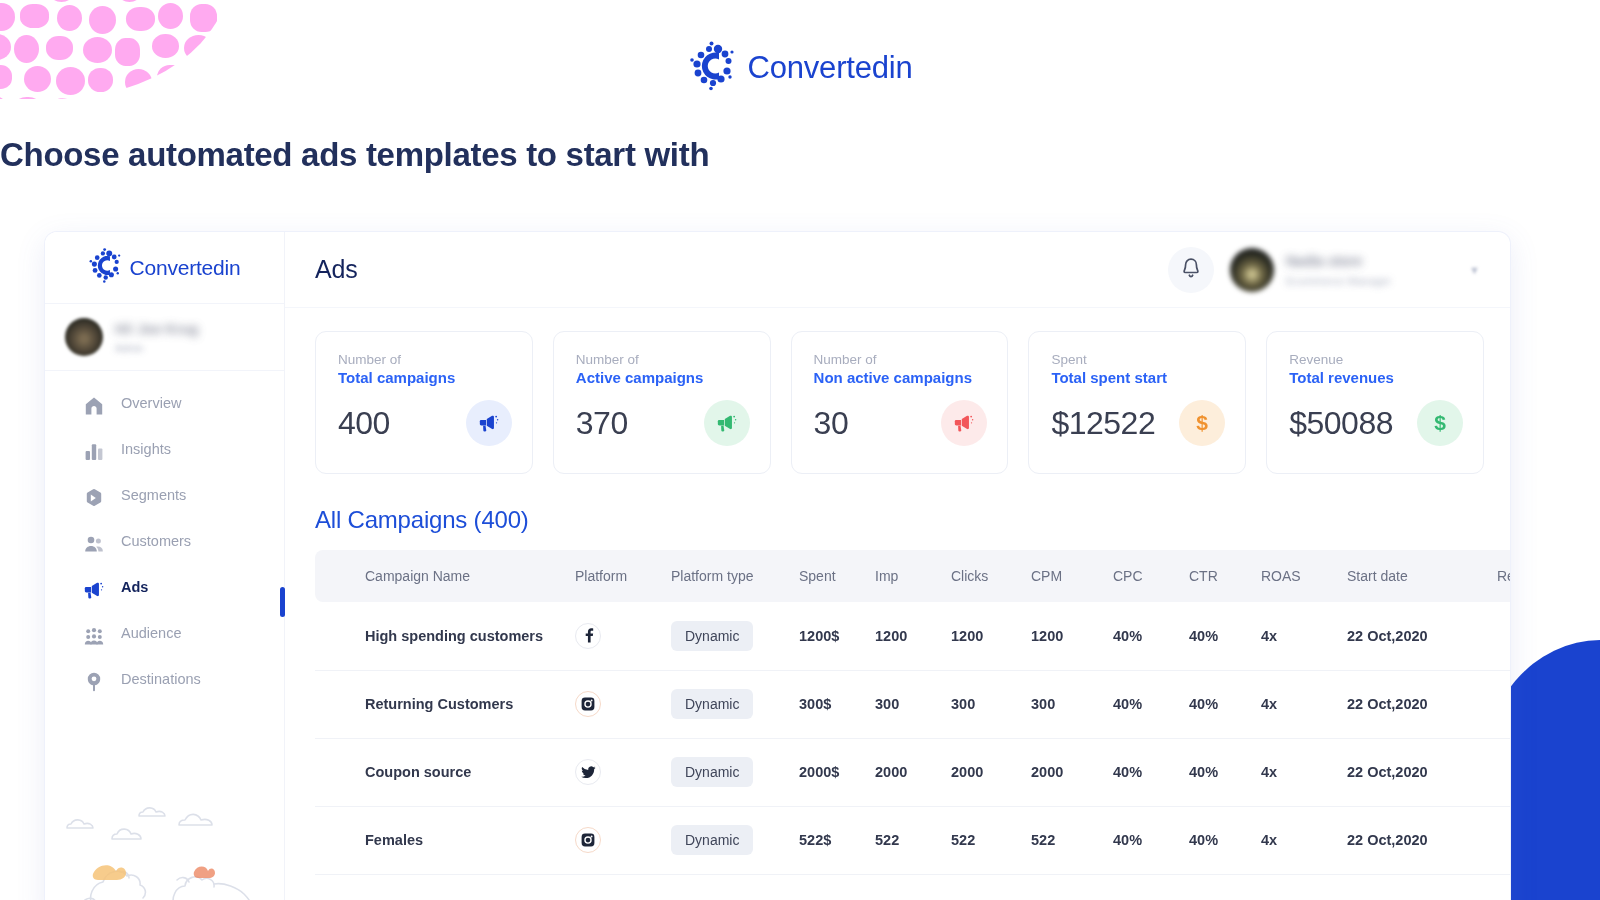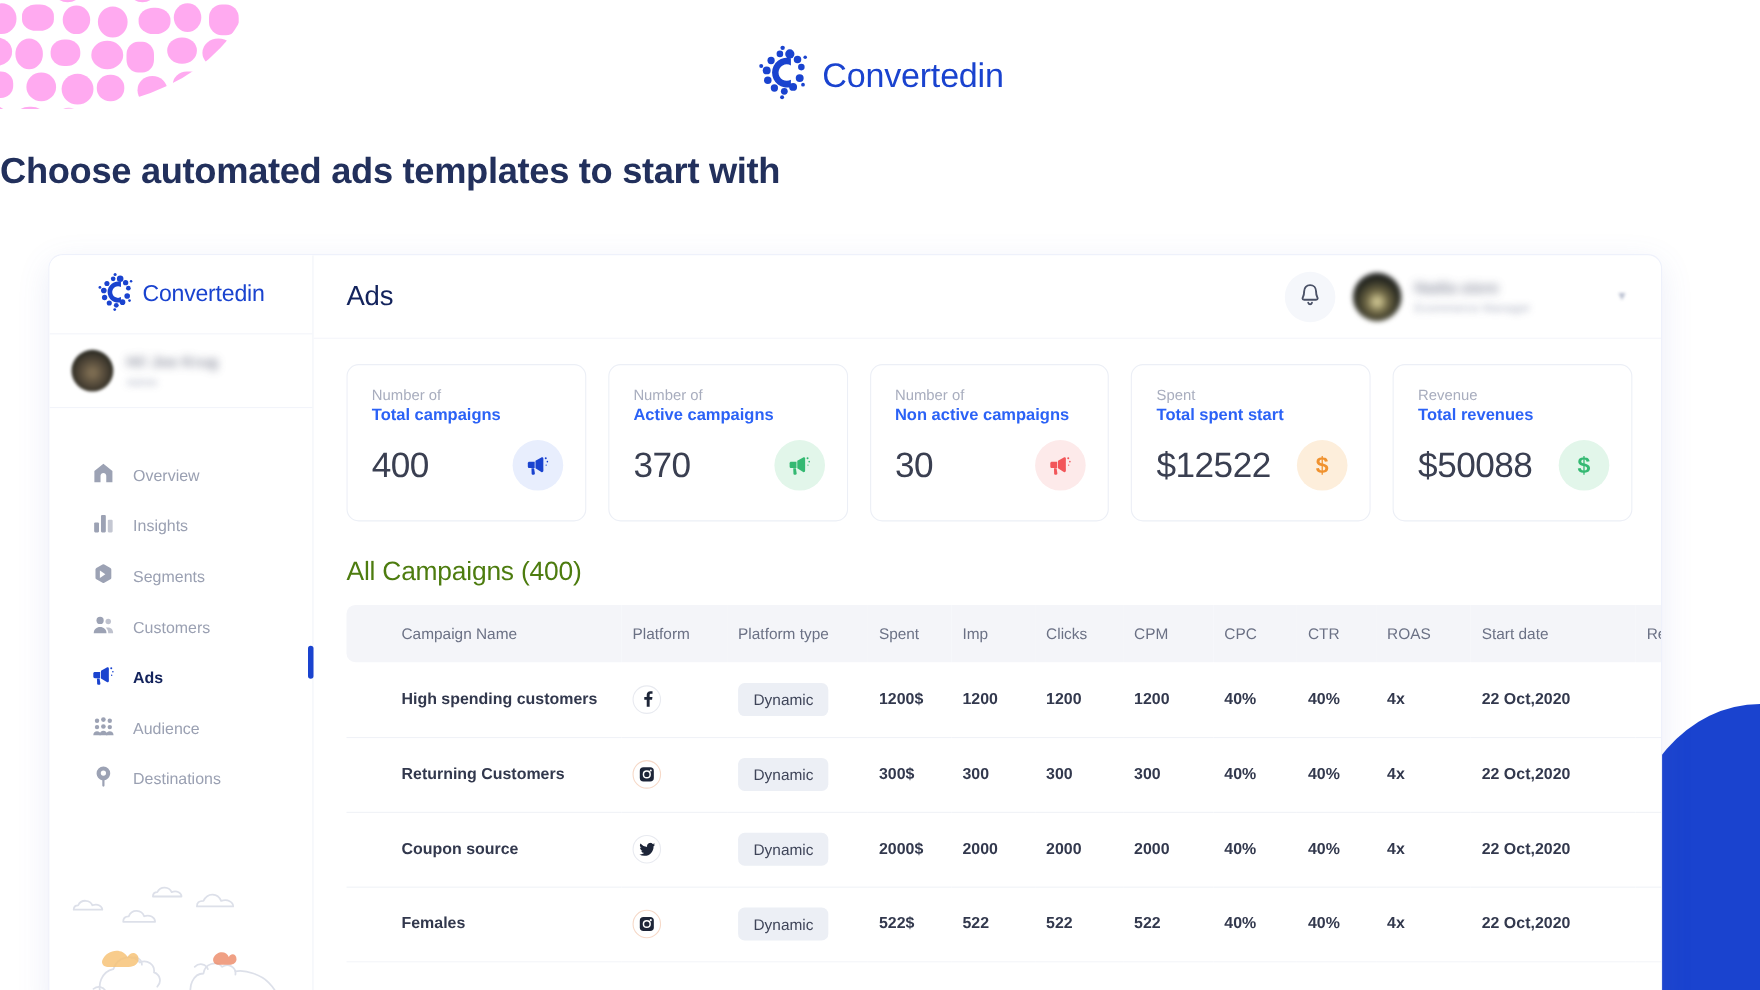--- a/index.html
+++ b/index.html
@@ -112,21 +112,21 @@
     filter: blur(4px); opacity: 0.75;
   }
   .profile-role {
     font-size: 10px; color: #9aa0b4;
     filter: blur(3.2px); opacity: 0.8;
   }
 
   .nav { padding-top: 24px; }
   .nav-item {
     height: 46px;
-    display: flex; align-items: flex-end;
+    display: flex; align-items: flex-start;
     gap: 16px;
     padding: 0 0 0 38px;
     position: relative;
     cursor: pointer;
   }
   .nav-item .nav-label { font-size: 14.5px; color: #9aa0b2; }
   .nav-item.active .nav-label { color: #13235c; font-weight: bold; }
   .nav-icn { width: 22px; height: 22px; flex: 0 0 22px; display: flex; align-items: center; justify-content: center; }
   .nav-icn svg { display: block; }
   .active-bar {
@@ -206,21 +206,21 @@
   .stat-value { font-size: 32px; color: #3a3f51; font-weight: normal; letter-spacing: -0.5px; }
   .stat-badge {
     width: 46px; height: 46px; border-radius: 50%;
     display: flex; align-items: center; justify-content: center;
     flex: 0 0 46px;
   }
 
   
   .campaigns-title {
     font-size: 24px;
-    color: #4d7c0f;
+    color: #1d4ed8;
     padding: 32px 0 16px 30px;
     letter-spacing: -0.2px;
   }
   .table-wrap { padding: 0 0 0 30px; overflow: hidden; }
   table { border-collapse: collapse; width: 1240px; table-layout: fixed; }
   thead th {
     background: #f4f5f9;
     font-size: 14px;
     font-weight: normal;
     color: #6b7185;

